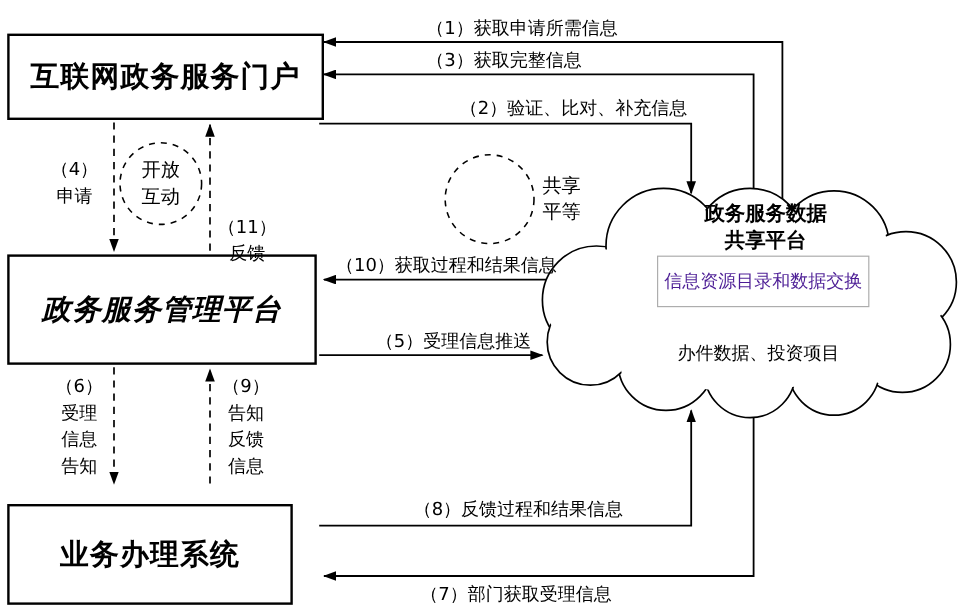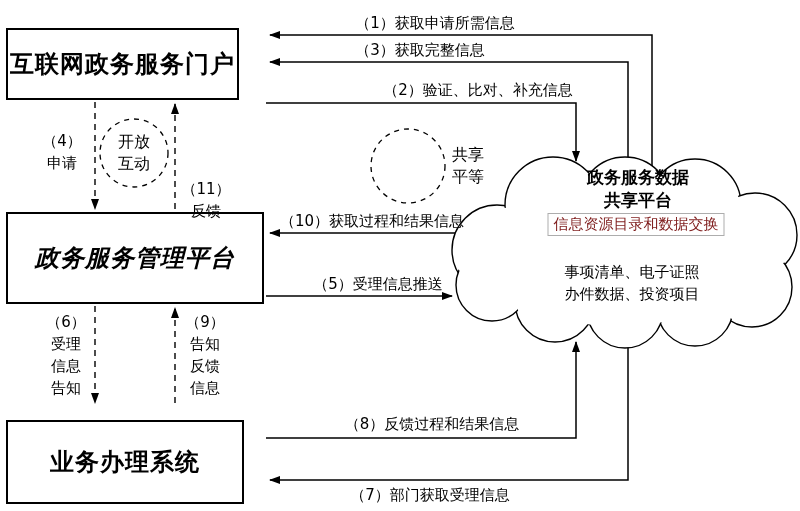--- a/index.html
+++ b/index.html
@@ -9,21 +9,21 @@
   .box{position:absolute;border:2px solid #000;background:#fff;
        display:flex;align-items:center;justify-content:center;box-sizing:border-box;}
   .box span{font-size:24px;font-weight:bold;letter-spacing:1px;white-space:nowrap;}
   .lbl{position:absolute;transform:translateX(-50%);font-size:15px;white-space:nowrap;}
   .vstack{position:absolute;transform:translateX(-50%);display:flex;flex-direction:column;
           align-items:center;font-size:15px;line-height:22px;text-align:center;}
   .bubble{position:absolute;transform:translate(-50%,-50%);font-size:16px;line-height:22px;
           text-align:center;white-space:nowrap;}
   .cloud-title{position:absolute;transform:translateX(-50%);font-size:17px;font-weight:bold;white-space:nowrap;}
   .cloud-highlight{position:absolute;transform:translateX(-50%);font-size:15px;white-space:nowrap;
-          color:#7f1d1d;border:1px solid #adadad;background:#fff;padding:1px 5px;}
+          color:#4c1d95;border:1px solid #adadad;background:#fff;padding:11px 5px;}
   .cloud-item{position:absolute;transform:translateX(-50%);font-size:15px;white-space:nowrap;}
 </style>
 </head>
 <body>
 
 <div class="canvas">
 
   <svg class="layer" width="800" height="511" viewBox="0 0 800 511">
     <defs>
       <marker id="ah" markerUnits="userSpaceOnUse" markerWidth="11" markerHeight="8" refX="10" refY="4" orient="auto">
@@ -73,21 +73,21 @@
         <circle cx="555" cy="302" r="38"></circle>
         <circle cx="492" cy="285" r="34"></circle>
         <ellipse cx="620" cy="255" rx="118" ry="72"></ellipse>
       </g>
     </g>
 
     <circle cx="134" cy="153" r="34" fill="none" stroke="#000" stroke-width="1.3" stroke-dasharray="5 5"></circle>
     <circle cx="408" cy="166" r="37" fill="none" stroke="#000" stroke-width="1.3" stroke-dasharray="5 5"></circle>
   </svg>
 
-  <div class="box" style="left:6px;top:28px;width:233px;height:72px;">
+  <div class="box" style="left:6px;top:28px;width:264px;height:72px;">
     <span>互联网政务服务门户</span>
   </div>
   <div class="box" style="left:6px;top:212px;width:258px;height:92px;font-style:italic;">
     <span>政务服务管理平台</span>
   </div>
   <div class="box" style="left:6px;top:420px;width:238px;height:84px;">
     <span>业务办理系统</span>
   </div>
 
   <div class="lbl" style="left:435px;top:14px;">（1）获取申请所需信息</div>
@@ -124,16 +124,15 @@
     <div>互动</div>
   </div>
   <div class="bubble" style="left:428px;top:166px;margin-left:40px;">
     <div>共享</div>
     <div>平等</div>
   </div>
 
   <div class="cloud-title" style="left:638px;top:166px;">政务服务数据</div>
   <div class="cloud-title" style="left:638px;top:189px;">共享平台</div>
   <div class="cloud-highlight" style="left:636px;top:213px;">信息资源目录和数据交换</div>
-  <div class="cloud-item" style="left:632px;top:263px;">事项清单、电子证照</div>
   <div class="cloud-item" style="left:632px;top:285px;">办件数据、投资项目</div>
 
 </div>
 
 </body></html>

